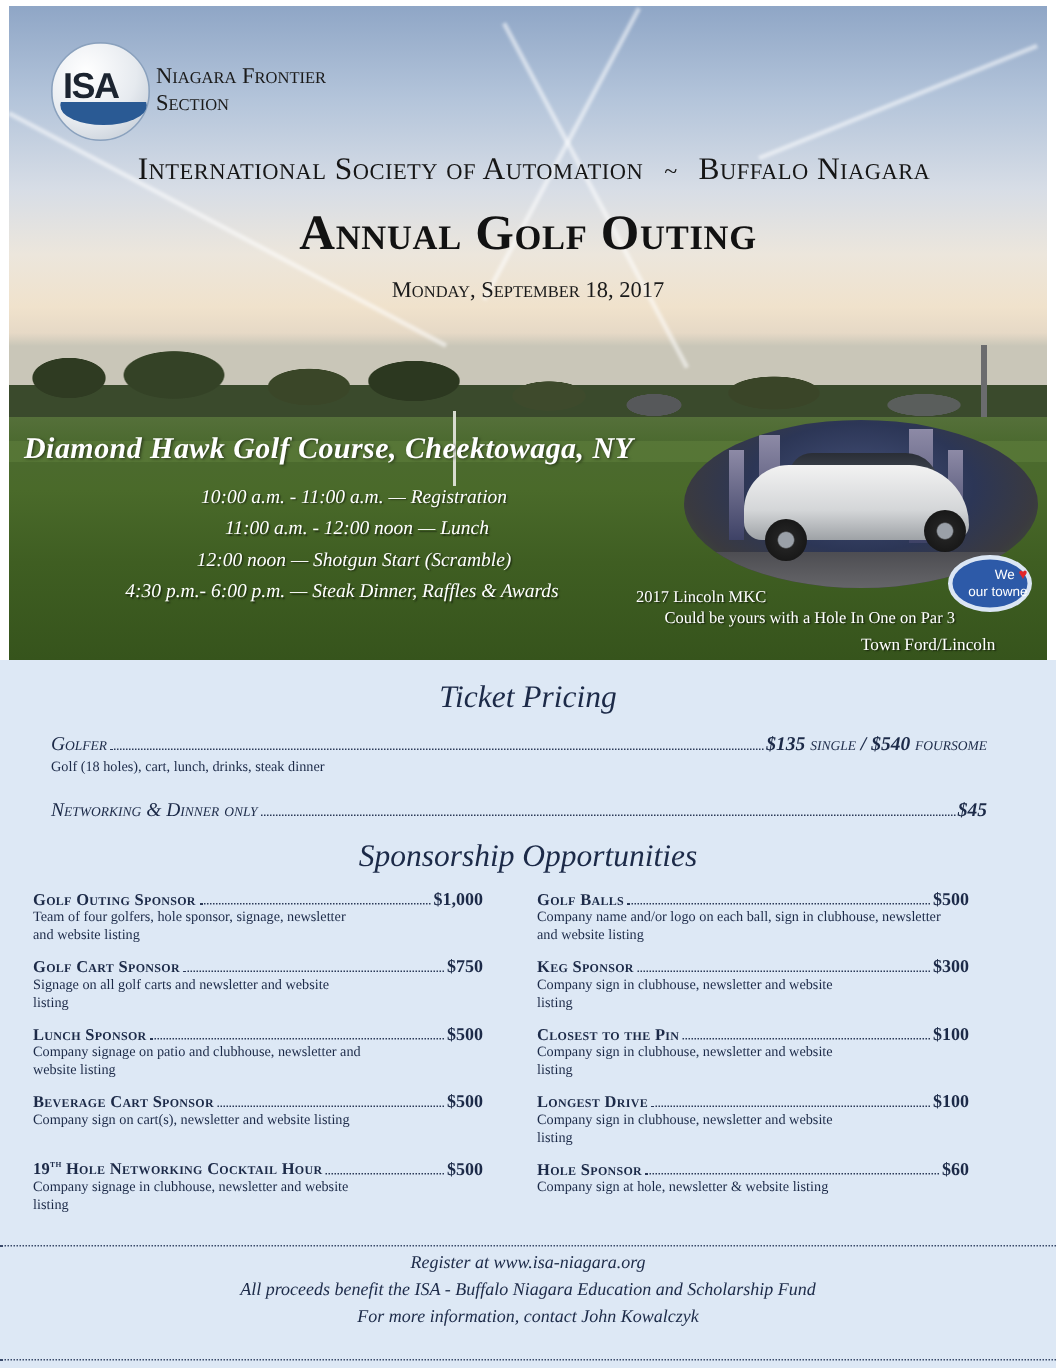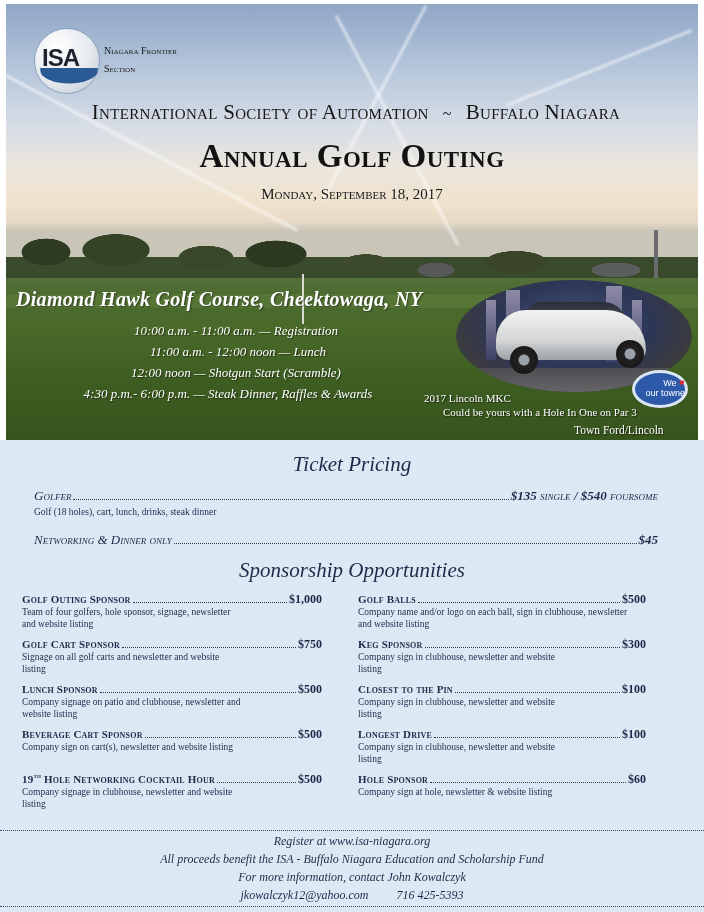--- a/index.html
+++ b/index.html
@@ -33,21 +33,21 @@
   }
   .grass-band { position: absolute; left: 0; top: 290px; width: 692px; height: 14px; background: rgba(110,140,70,0.35); }
 
   .logo { position: absolute; left: 28px; top: 24px; width: 66px; height: 66px; }
   .logo-circle { position: absolute; left: 0; top: 0; width: 66px; height: 66px; border-radius: 50%;
     background: radial-gradient(circle at 35% 30%, #ffffff 0%, #e6eaef 55%, #b9c3cf 100%); border: 1px solid #8aa1bd; }
   .logo-swoosh { position: absolute; left: 6px; top: 40px; width: 58px; height: 22px; border-radius: 0 0 30px 30px;
     background: #2a5a94; clip-path: ellipse(50% 60% at 50% 10%); }
   .logo-text { position: absolute; left: 8px; top: 16px; font-family: "Liberation Sans", sans-serif; font-weight: bold;
     font-size: 24px; color: #1c2430; letter-spacing: -1px; }
-  .section-name { position: absolute; left: 98px; top: 38px; font-size: 10px; font-variant: small-caps; color: #1a1a1a; line-height: 18px; }
+  .section-name { position: absolute; left: 98px; top: 38px; font-size: 15px; font-variant: small-caps; color: #1a1a1a; line-height: 18px; }
 
   .org-line { position: absolute; left: 0; width: 700px; top: 96px; text-align: center; font-size: 21px;
     font-variant: small-caps; color: #161616; letter-spacing: 0.3px; }
   .org-line .tilde { margin: 0 14px; font-size: 16px; }
   .event-title { position: absolute; left: 0; width: 692px; top: 134px; text-align: center; font-size: 33px;
     font-variant: small-caps; font-weight: bold; color: #121212; letter-spacing: 0.5px; }
   .event-date { position: absolute; left: 0; width: 692px; top: 182px; text-align: center; font-size: 15px;
     font-variant: small-caps; color: #1a1a1a; }
 
   .venue { position: absolute; left: 10px; top: 284px; font-size: 20px; font-style: italic; font-weight: bold;
@@ -277,18 +277,15 @@
         </div>
       <div class="sp-desc">Company sign at hole, newsletter &amp; website listing</div>
     </div>
   </div>
 
   <div class="divider top"></div>
   <div class="footer">
     <div>Register at www.isa-niagara.org</div>
     <div>All proceeds benefit the ISA - Buffalo Niagara Education and Scholarship Fund</div>
     <div>For more information, contact John Kowalczyk</div>
-    <div class="contact">
-      <span>jkowalczyk12@yahoo.com</span><span class="phone">716 425-5393</span>
-    </div>
   </div>
   <div class="divider bottom"></div>
 </div>
 
 </body></html>

